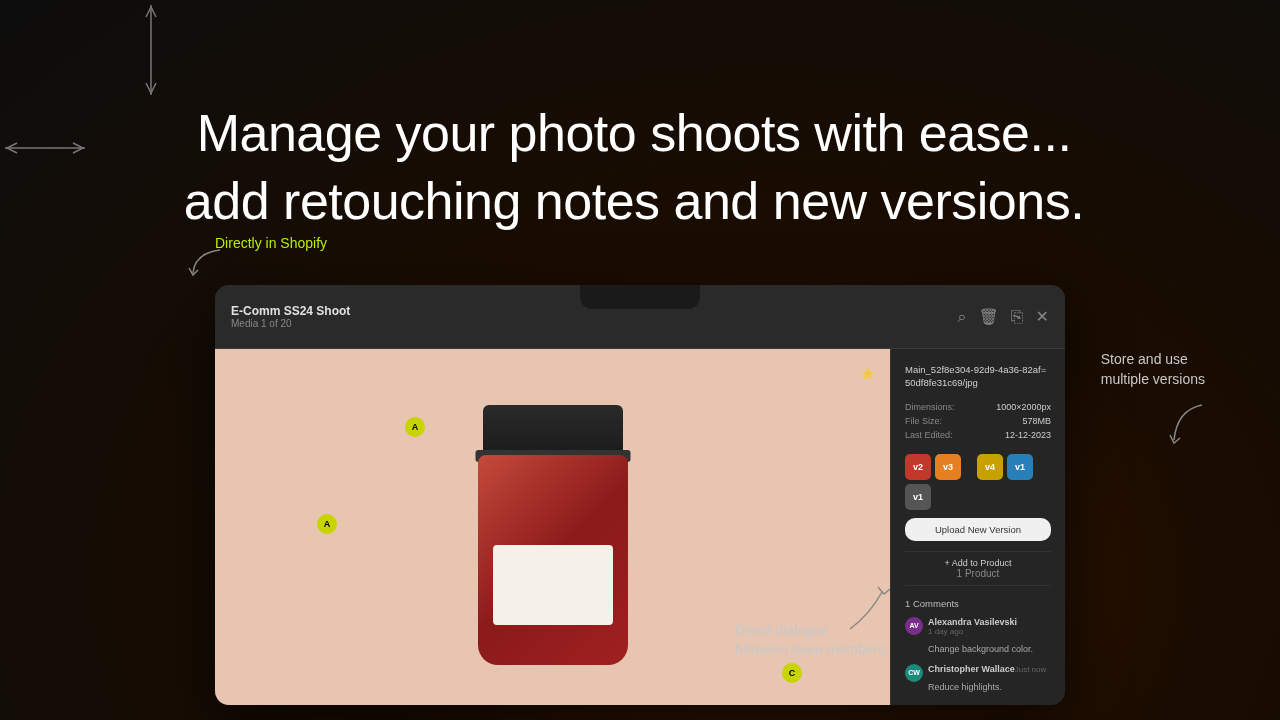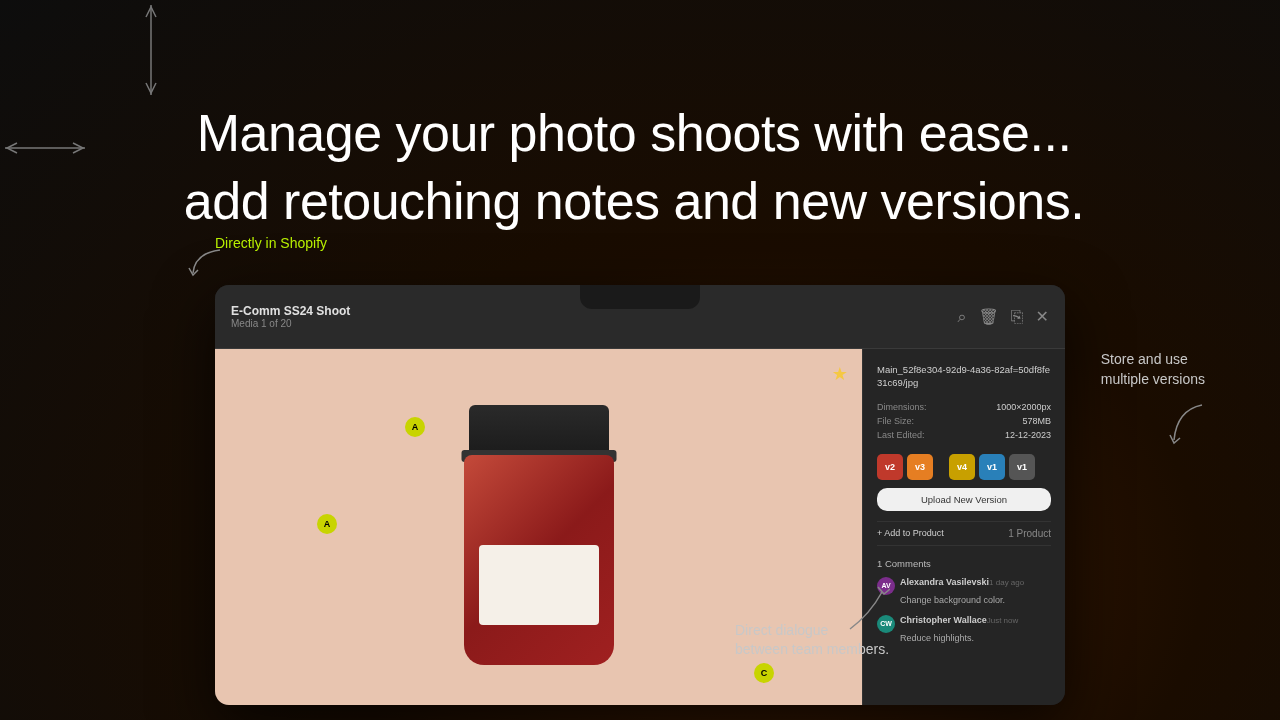--- a/index.html
+++ b/index.html
@@ -263,21 +263,21 @@
     .star-icon {
       position: absolute;
       top: 14px;
       right: 14px;
       color: #f5c842;
       font-size: 18px;
     }
 
     
     .sidebar-panel {
-      width: 203px;
+      width: 175px;
       background: #252525;
       padding: 14px;
       border-left: 1px solid #333;
       overflow-y: auto;
       font-size: 10px;
     }
 
     .file-name {
       color: #d0d0d0;
       font-size: 9.5px;
@@ -340,20 +340,21 @@
     }
 
     .add-to-product {
       display: flex;
       align-items: center;
       justify-content: space-between;
       margin-bottom: 12px;
       border-top: 1px solid #333;
       border-bottom: 1px solid #333;
       padding: 6px 0;
+      flex-direction: column;
     }
     .add-product-link {
       color: #d0d0d0;
       font-size: 9px;
     }
     .product-count {
       color: #888;
       font-size: 10px;
     }
 

